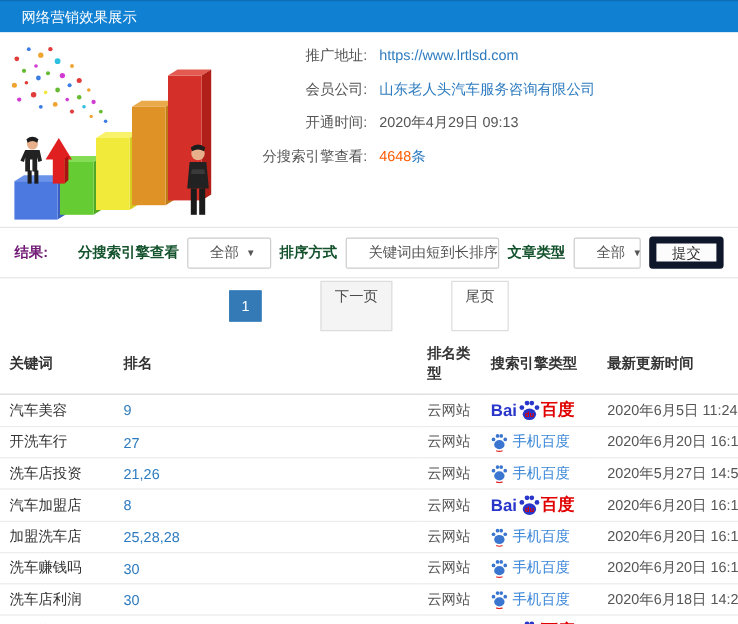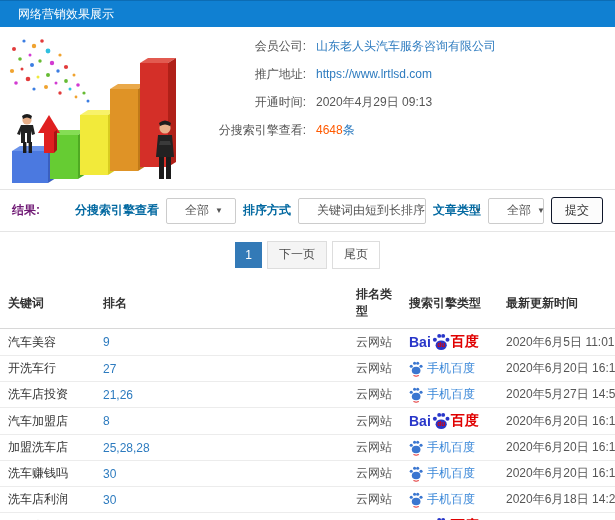--- a/index.html
+++ b/index.html
@@ -19,38 +19,38 @@
   .info-value { margin-left:10px; color:#555; }
   .info-value.link { color:#2d7bbf; cursor:pointer; }
   .info-value .num { color:#ff5a00; }
   .info-value .suffix { color:#2d7bbf; }
 
   
   .filter-bar { height:43px; border-top:1px solid #e5e5e5; border-bottom:1px solid #e5e5e5;
     display:flex; align-items:center; padding:0 12px; }
   .result-label { font-weight:bold; color:#701a75; }
   .filter-controls { margin-left:auto; display:flex; align-items:center; gap:7px; }
-  .flabel { font-weight:bold; color:#0369a1; white-space:nowrap;text-align:right; }
+  .flabel { font-weight:bold; color:#14532d; white-space:nowrap;text-align:right; }
   .select { display:inline-flex; align-items:center; justify-content:space-between;
     border:1px solid #ccc; border-radius:2px; background:#fff; height:26px;
     padding:0 18px; color:#555; cursor:pointer; white-space:nowrap; }
   .select .caret { font-size:8px; color:#555; margin-left:6px; }
   .sel-engine { width:70px; }
   .sel-sort   { width:128px;gap:43px; }
   .sel-article{ width:56px; }
-  .submit-btn { height:27px; padding:0 13px; border:1px solid #0f172a; border-radius:3px;
+  .submit-btn { height:27px; padding:0 13px; border:6px solid #0f172a; border-radius:3px;
     background:#fcfcfc; color:#333; font-size:12px; cursor:pointer;
     font-family:"Liberation Sans",sans-serif; }
 
   
   .pagination { height:46px; display:flex; align-items:center; justify-content:center; gap:5px; }
   .page-current { background:#337ab7; border:1px solid #337ab7; color:#fff;
     min-width:27px; height:26px; line-height:24px; text-align:center; cursor:pointer; }
   .page-btn { border:1px solid #ddd; background:#f4f4f4; color:#4a4a4a;
-    height:28px; line-height:24px; padding:0 11px; cursor:pointer; }
+    height:42px; line-height:24px; padding:0 11px; cursor:pointer;margin-left:44px; }
   .page-btn.last { background:#fff; }
 
   
   table.result-table { width:100%; border-collapse:collapse; table-layout:fixed; }
   .result-table th { text-align:left; font-weight:bold; color:#333;
     padding:8px 8px; border-bottom:1px solid #d8d8d8; font-size:12px; }
   .result-table td { padding:4px 8px; height:26px; border-bottom:1px solid #ececec;
     color:#555; font-size:12px; white-space:nowrap; overflow:hidden; }
   .col-kw { width:95px; } .col-rank { width:253px; } .col-rt { width:53px; }
   .col-eng { width:97px; } .col-date { width:117px; }
@@ -149,26 +149,26 @@
         <path d="M155 92 q6 -5 12 0 l-1 3 q-5 -3 -10 0 Z" fill="#1d1d1d"></path>
         <path d="M154 104 h14 l2 22 h-18 Z" fill="#222"></path>
         <path d="M156 110 h10 l1 4 h-12 Z" fill="#3a3a3a"></path>
         <rect x="155" y="126" width="5" height="22" fill="#1b1b1b"></rect>
         <rect x="162" y="126" width="5" height="22" fill="#1b1b1b"></rect>
       </g>
     </svg>
   </div>
   <div class="info-rows" id="info-rows">
       <div class="info-row">
+        <span class="info-label">推广地址:</span>
+        <span class="info-value link">https://www.lrtlsd.com</span>
+      </div>
+      <div class="info-row">
         <span class="info-label">会员公司:</span>
         <span class="info-value link">山东老人头汽车服务咨询有限公司</span>
-      </div>
-      <div class="info-row">
-        <span class="info-label">推广地址:</span>
-        <span class="info-value link">https://www.lrtlsd.com</span>
       </div>
       <div class="info-row">
         <span class="info-label">开通时间:</span>
         <span class="info-value text">2020年4月29日 09:13</span>
       </div>
       <div class="info-row">
         <span class="info-label">分搜索引擎查看:</span>
         <span class="info-value highlight"><span class="num">4648</span><span class="suffix">条</span></span>
       </div>
     </div>
@@ -229,21 +229,21 @@
             <span><svg viewBox="0 0 100 100" width="18" height="18">
                 <circle cx="16" cy="37" r="11" fill="#2836c9"></circle>
                 <circle cx="40" cy="16" r="11" fill="#2836c9"></circle>
                 <circle cx="62" cy="16" r="11" fill="#2836c9"></circle>
                 <circle cx="86" cy="37" r="11" fill="#2836c9"></circle>
                 <ellipse cx="51" cy="68" rx="31" ry="27" fill="#2836c9"></ellipse>
                 <text x="51" y="80" font-size="36" font-weight="bold" fill="#e00000" text-anchor="middle">du</text>
               </svg></span>
             <span class="bd-cn">百度</span>
           </span></td>
-        <td>2020年6月5日 11:01</td>
+        <td>2020年6月5日 11:24</td>
       </tr>
       <tr>
         <td class="kw">开洗车行</td>
         <td class="rank"><span>27</span></td>
         <td>云网站</td>
         <td><span class="logo-mbaidu">
             <span><svg viewBox="0 0 100 114" width="14" height="16">
                 <circle cx="16" cy="37" r="11" fill="#3a76d0"></circle>
                 <circle cx="40" cy="16" r="11" fill="#3a76d0"></circle>
                 <circle cx="62" cy="16" r="11" fill="#3a76d0"></circle>

